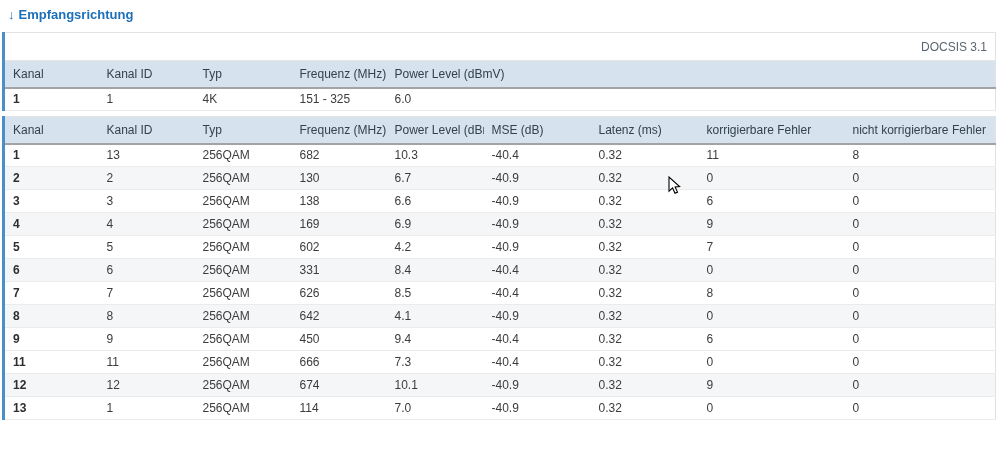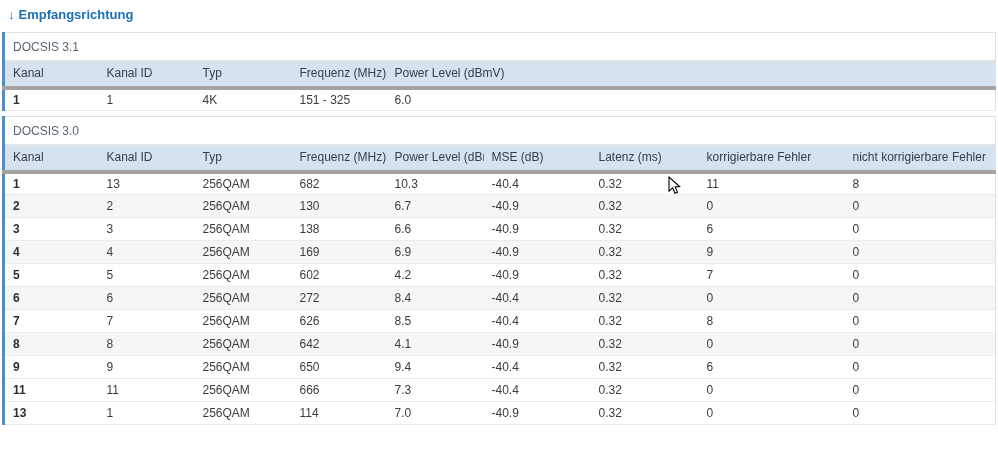--- a/index.html
+++ b/index.html
@@ -39,30 +39,31 @@
     border-left: 3px solid #4a8fca;
     margin-bottom: 5px;
   }
   td.section {
     height: 28px;
     padding: 0 8px;
     color: #5a6570;
     font-size: 12px;
     background: #ffffff;
     border-bottom: 1px solid #e6e6e6;
+    text-align: right;
   }
   tr.head th {
     height: 27px;
     padding: 0 8px;
     text-align: left;
     font-weight: normal;
     font-size: 12px;
     color: #33424e;
     background: #d6e2ee;
-    border-bottom: 4px solid #a3a3a3;
+    border-bottom: 2px solid #a3a3a3;
     white-space: nowrap;
     overflow: hidden;
   }
   tr.data td {
     height: 23px;
     padding: 0 8px;
     border-bottom: 1px solid #ebebeb;
     white-space: nowrap;
     overflow: hidden;
     color: #3c3c3c;
@@ -124,23 +125,20 @@
           <col style="width: 96px;">
           <col style="width: 97px;">
           <col style="width: 95px;">
           <col style="width: 97px;">
           <col style="width: 107px;">
           <col style="width: 108px;">
           <col style="width: 146px;">
           <col>
         </colgroup>
         <tbody>
-          <tr>
-            <td colspan="9" class="section">DOCSIS 3.0</td>
-          </tr>
           <tr class="head">
             <th>Kanal</th>
             <th>Kanal ID</th>
             <th>Typ</th>
             <th>Frequenz (MHz)</th>
             <th>Power Level (dBmV)</th>
             <th>MSE (dB)</th>
             <th>Latenz (ms)</th>
             <th>korrigierbare Fehler</th>
             <th>nicht korrigierbare Fehler</th>
@@ -197,21 +195,21 @@
             <td>4.2</td>
             <td>-40.9</td>
             <td>0.32</td>
             <td>7</td>
             <td>0</td>
           </tr>
           <tr class="data even">
             <td class="first">6</td>
             <td>6</td>
             <td>256QAM</td>
-            <td>272</td>
+            <td>331</td>
             <td>8.4</td>
             <td>-40.4</td>
             <td>0.32</td>
             <td>0</td>
             <td>0</td>
           </tr>
           <tr class="data odd">
             <td class="first">7</td>
             <td>7</td>
             <td>256QAM</td>
@@ -230,36 +228,47 @@
             <td>4.1</td>
             <td>-40.9</td>
             <td>0.32</td>
             <td>0</td>
             <td>0</td>
           </tr>
           <tr class="data odd">
             <td class="first">9</td>
             <td>9</td>
             <td>256QAM</td>
-            <td>650</td>
+            <td>450</td>
             <td>9.4</td>
             <td>-40.4</td>
             <td>0.32</td>
             <td>6</td>
             <td>0</td>
           </tr>
           <tr class="data odd">
             <td class="first">11</td>
             <td>11</td>
             <td>256QAM</td>
             <td>666</td>
             <td>7.3</td>
             <td>-40.4</td>
             <td>0.32</td>
             <td>0</td>
+            <td>0</td>
+          </tr>
+          <tr class="data even">
+            <td class="first">12</td>
+            <td>12</td>
+            <td>256QAM</td>
+            <td>674</td>
+            <td>10.1</td>
+            <td>-40.9</td>
+            <td>0.32</td>
+            <td>9</td>
             <td>0</td>
           </tr>
           <tr class="data odd">
             <td class="first">13</td>
             <td>1</td>
             <td>256QAM</td>
             <td>114</td>
             <td>7.0</td>
             <td>-40.9</td>
             <td>0.32</td>

